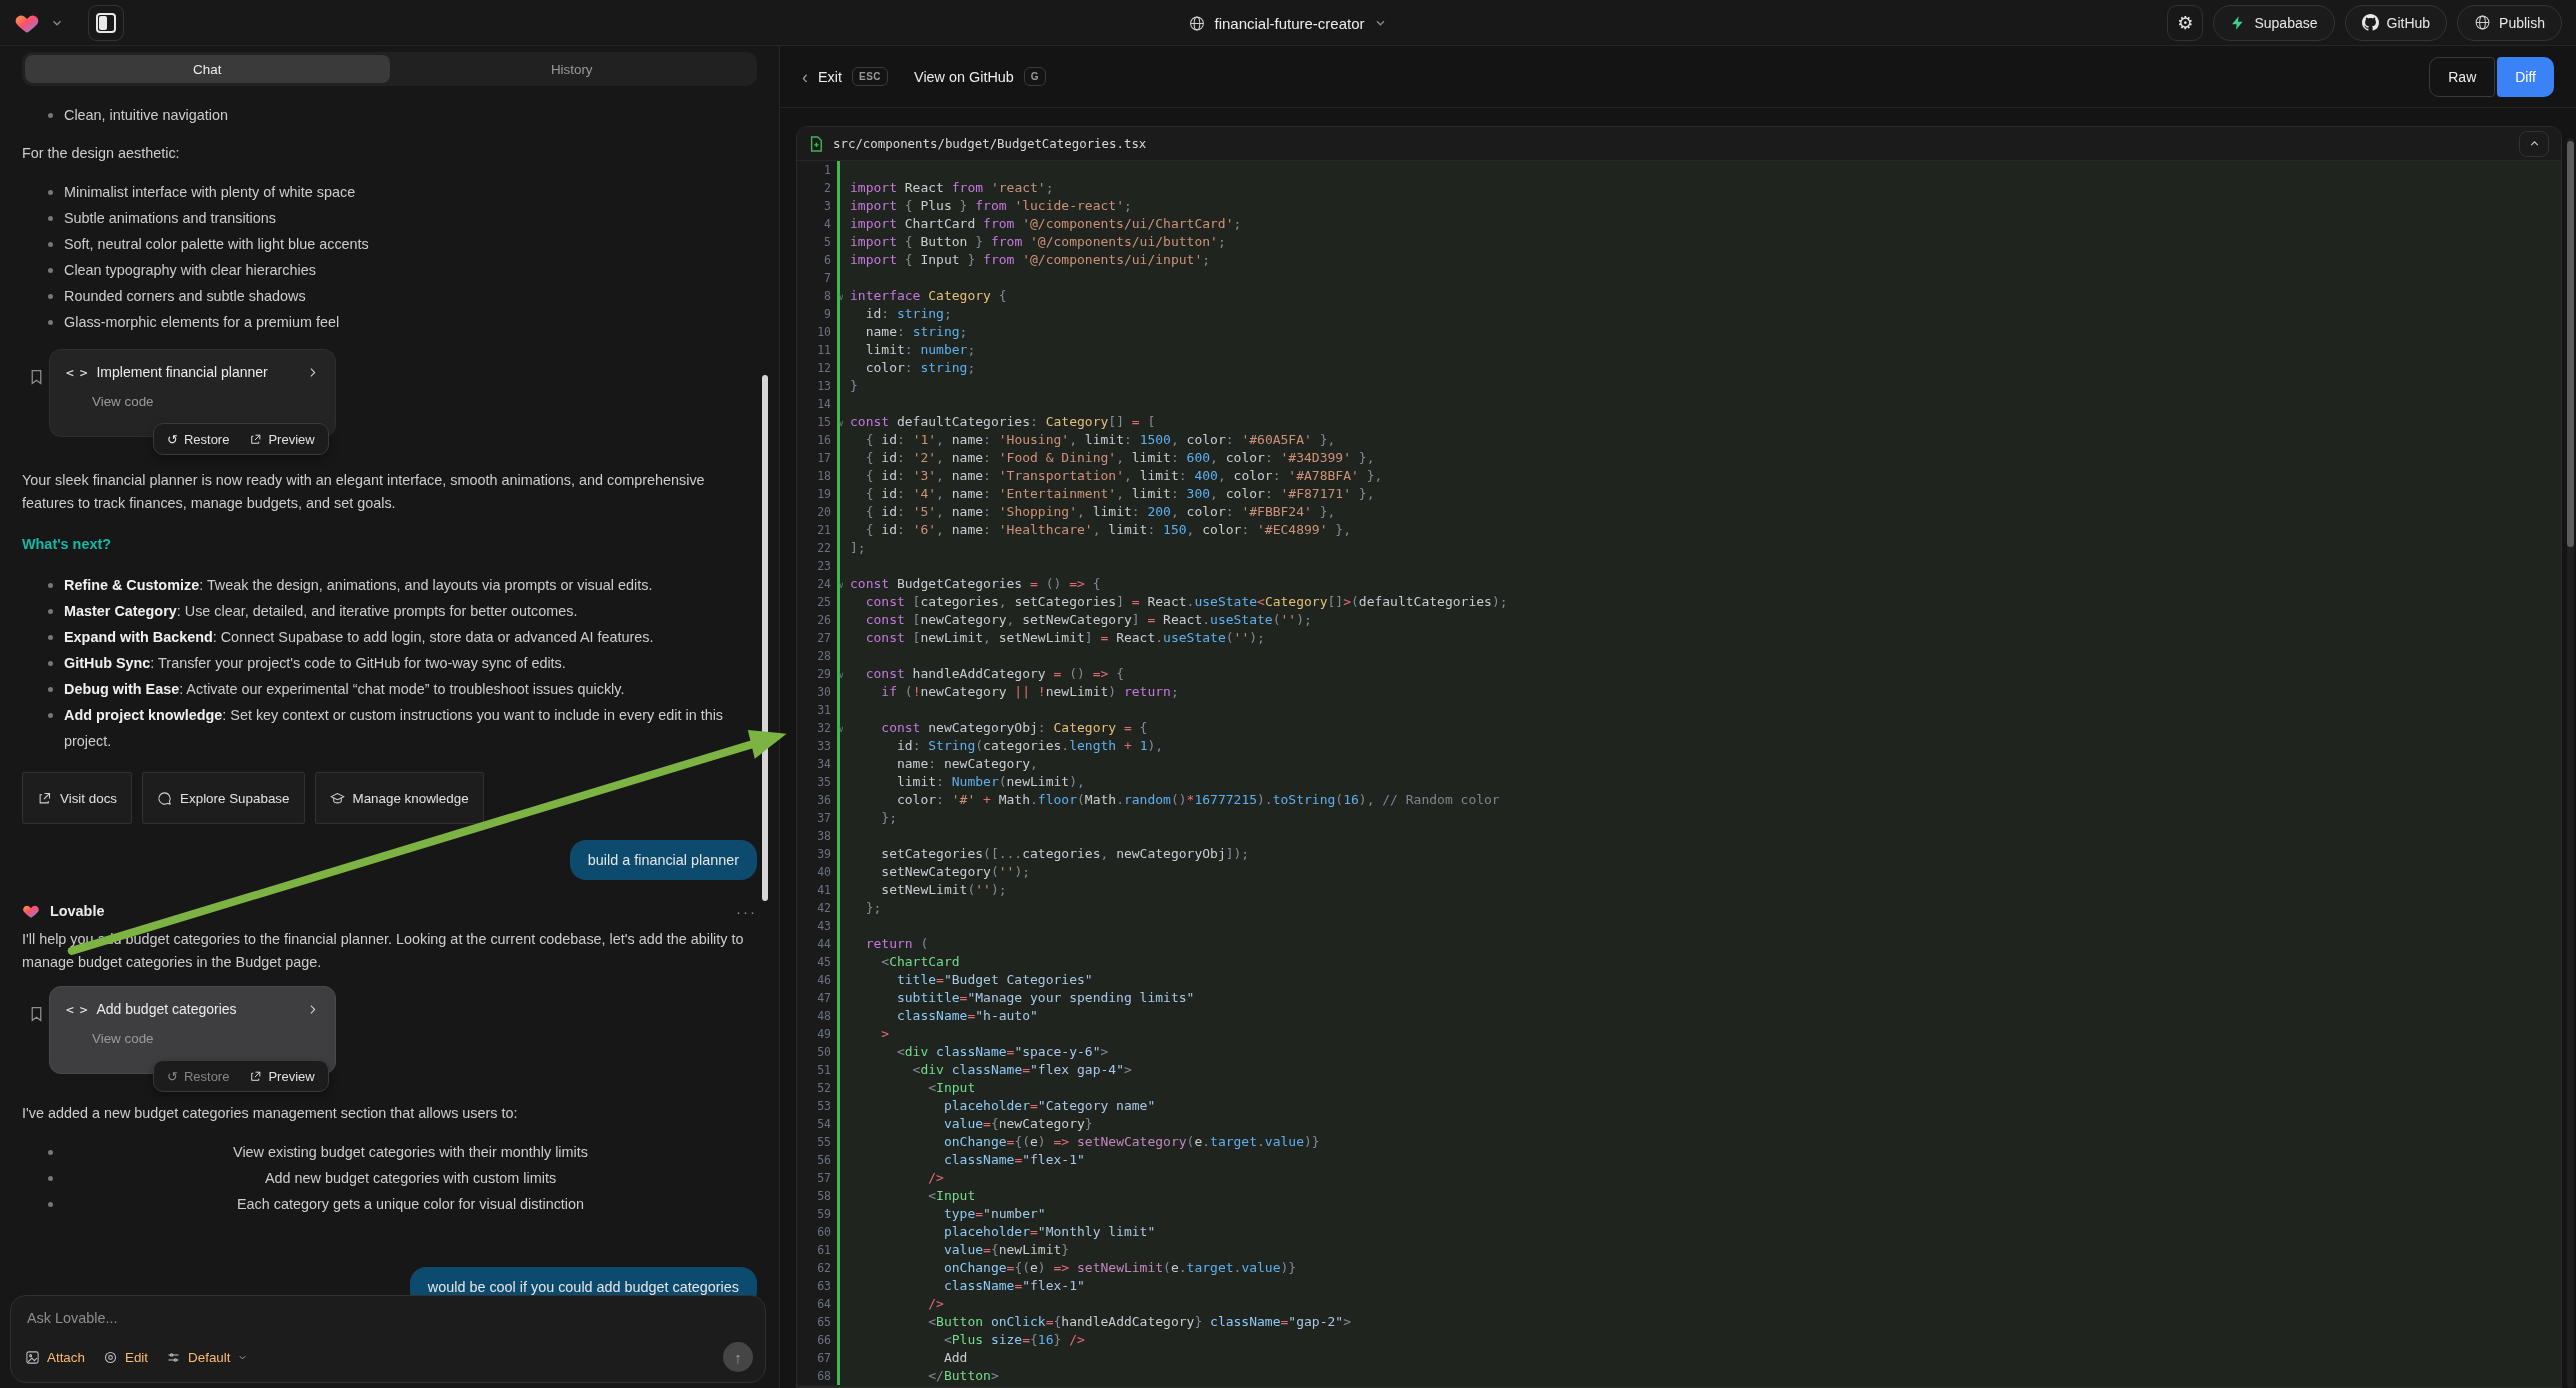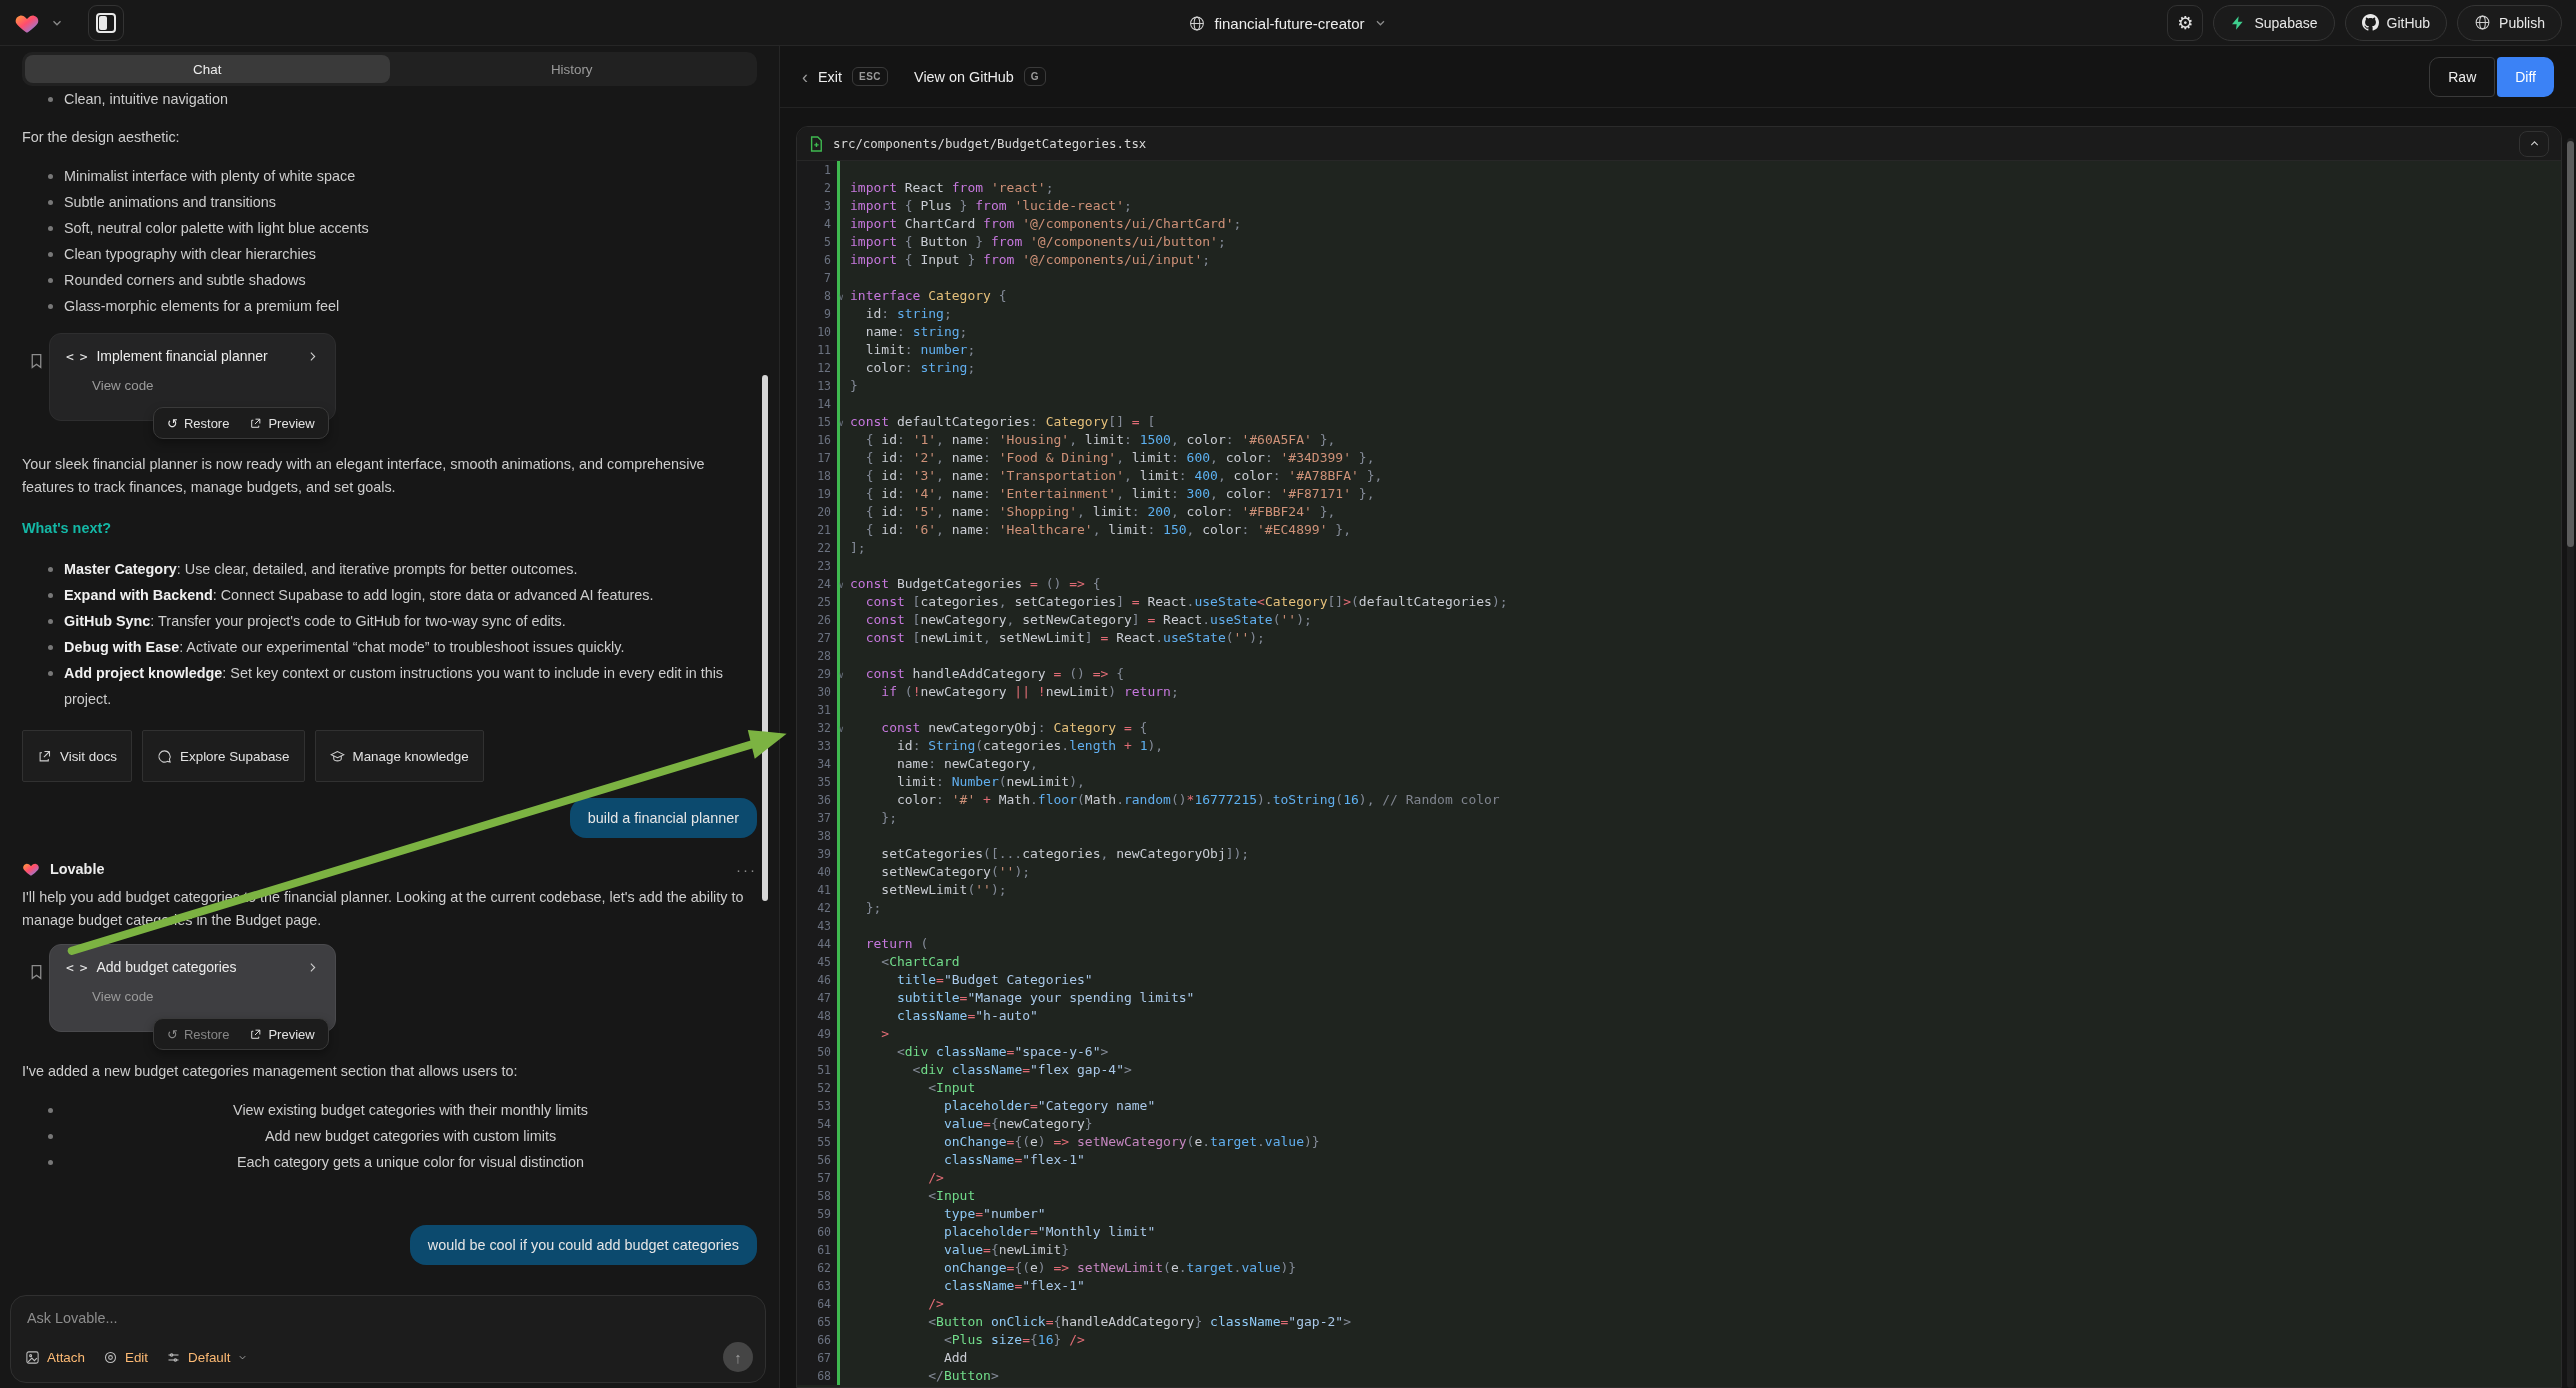--- a/index.html
+++ b/index.html
@@ -197,21 +197,21 @@
   </div>
 
   <div class="main">
 
     <div class="chat">
       <div class="chat-flow" id="chat-flow">
           <div class="tabbar">
             <div class="tab active">Chat</div>
             <div class="tab">History</div>
           </div>
-          <ul class="blist" style="margin-top: 0;">
+          <ul class="blist" style="margin-top: 16px;">
             <li>Clean, intuitive navigation</li>
           </ul>
           <div class="para" style="margin-top: 14px;">For the design aesthetic:</div>
           <ul class="blist" style="margin-top: 14px;">
             <li>Minimalist interface with plenty of white space</li>
             <li>Subtle animations and transitions</li>
             <li>Soft, neutral color palette with light blue accents</li>
             <li>Clean typography with clear hierarchies</li>
             <li>Rounded corners and subtle shadows</li>
             <li>Glass-morphic elements for a premium feel</li>
@@ -241,20 +241,21 @@
                   <path d="M12 4h8v8"></path>
                   <path d="M20 4l-9 9"></path>
                 </svg>
                 <span>Preview</span>
               </button>
             </div>
           </div>
           <div class="para" style="margin-top: 16px;">Your sleek financial planner is now ready with an elegant interface, smooth animations, and comprehensive features to track finances, manage budgets, and set goals.</div>
           <div class="heading" style="margin-top: 18px;">What's next?</div>
           <ul class="blist" style="margin-top: 16px;">
+            <li><b>Refine &amp; Customize</b>: Tweak the design, animations, and layouts via prompts or visual edits.</li>
             <li><b>Master Category</b>: Use clear, detailed, and iterative prompts for better outcomes.</li>
             <li><b>Expand with Backend</b>: Connect Supabase to add login, store data or advanced AI features.</li>
             <li><b>GitHub Sync</b>: Transfer your project's code to GitHub for two-way sync of edits.</li>
             <li><b>Debug with Ease</b>: Activate our experimental “chat mode” to troubleshoot issues quickly.</li>
             <li><b>Add project knowledge</b>: Set key context or custom instructions you want to include in every edit in this project.</li>
           </ul>
           <div class="chips" style="margin-top: 18px;">
             <button class="chip">
               <svg viewBox="0 0 24 24">
                 <path d="M8 6H5v13h13v-3"></path>

